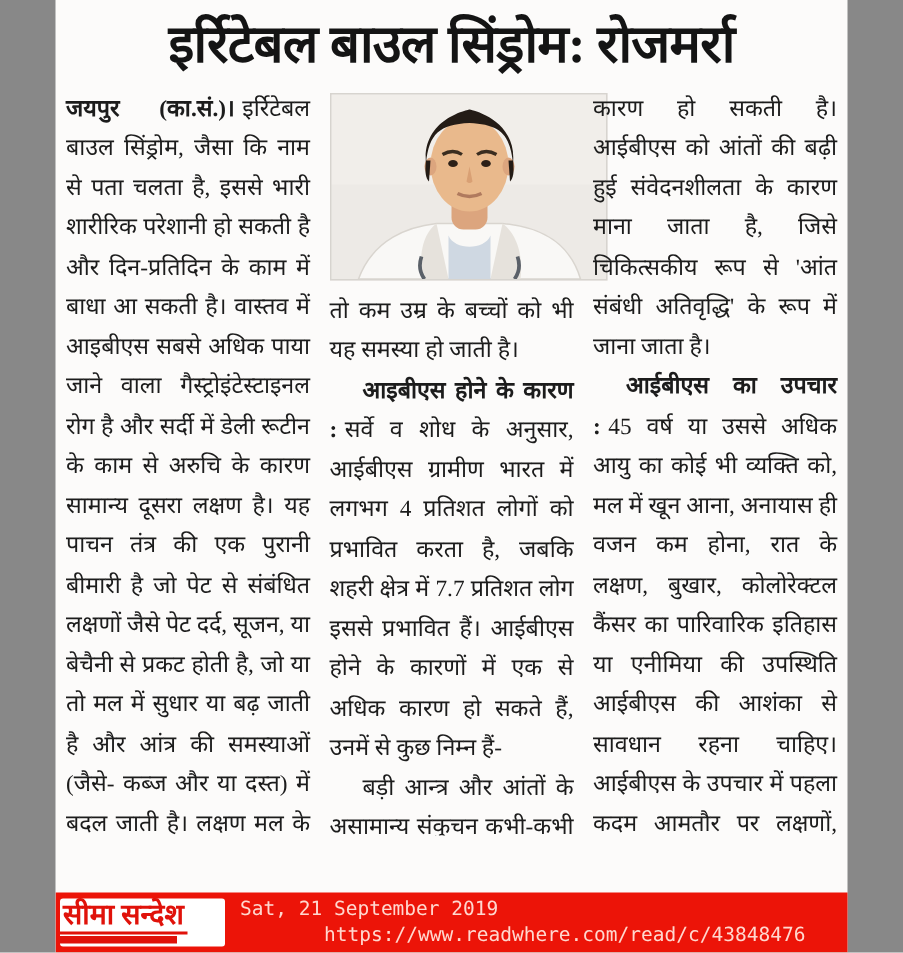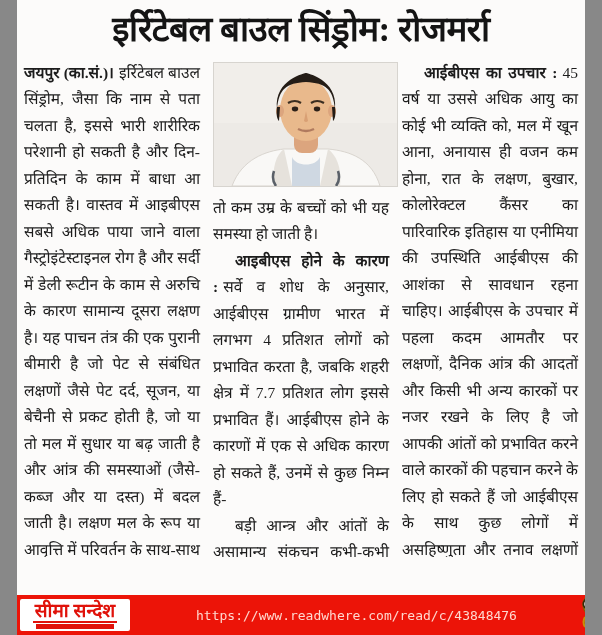--- a/index.html
+++ b/index.html
@@ -1,18 +1,18 @@
 <!DOCTYPE html>
 <html style="--paper: #fcfbfa; --headline-black: #141414; --body-text: #1c1c1c; --footer-red: #ec1408; --logo-red: #e0120a; --footer-text: #ffd8cf; --owl-yellow: #f6c51c;"><head>
 <meta charset="utf-8">
 <style>
   html,body{margin:0;padding:0;}
   body{background:#888;font-family:"Liberation Serif","DejaVu Serif",serif;}
   .page{
-    position:relative;width:568px;height:635px;margin:0 auto;
+    position:relative;width:528px;height:635px;margin:0 auto;
     background:var(--paper,#fcfbfa);overflow:hidden;color:var(--body-text,#1c1c1c);
   }
   .headline{
     margin:0;padding:10px 6px 2px 6px;text-align:center;
     font-size:35px;line-height:1.14;font-weight:800;color:var(--headline-black,#141414);
     letter-spacing:-0.5px;
   }
   .headline .hl{display:block;}
   .columns{
     display:flex;gap:13px;padding:8px 7px 0 7px;height:497px;overflow:hidden;
@@ -31,21 +31,21 @@
     background:#edeae6;overflow:hidden;
   }
   .photo svg{display:block;}
   .footer{
     position:absolute;left:0;bottom:0;width:602px;height:40px;
     background:var(--footer-red,#ec1408);
     display:flex;align-items:center;
   }
   .logo-box{
     margin-left:3px;width:110px;height:32px;background:#ffffff;
-    display:flex;flex-direction:column;align-items:center;justify-content:center;
+    display:flex;flex-direction:column;align-items:flex-start;justify-content:center;
     border-radius:2px;flex:0 0 auto;
   }
   .logo-text{
     font-family:"Liberation Serif","DejaVu Serif",serif;font-weight:800;
     font-size:19px;line-height:20px;color:var(--logo-red,#e0120a);
     border-bottom:2px solid var(--logo-red,#e0120a);padding:0 2px;white-space:nowrap;
   }
   .logo-strip{display:block;width:78px;height:5px;background:var(--logo-red,#e0120a);margin-top:1px;}
   .meta{
     margin-left:10px;flex:1 1 auto;overflow:hidden;
@@ -96,31 +96,33 @@
           <path d="M92,48 L90,58 Q92,60 94,58 Z" fill="#d9a074"></path>
           <path d="M84,66 Q92,70 100,66" fill="none" stroke="#b07a5e" stroke-width="2.4"></path>
         </svg>
       </figure>
       <p class="para">तो कम उम्र के बच्चों को भी यह समस्या हो जाती है।</p>
       <p class="para indent"><b>आइबीएस होने के कारण :</b><span>सर्वे व शोध के अनुसार, आईबीएस ग्रामीण भारत में लगभग 4 प्रतिशत लोगों को प्रभावित करता है, जबकि शहरी क्षेत्र में 7.7 प्रतिशत लोग इससे प्रभावित हैं। आईबीएस होने के कारणों में एक से अधिक कारण हो सकते हैं, उनमें से कुछ निम्न हैं-</span></p>
       <p class="para indent">बड़ी आन्त्र और आंतों के असामान्य संकुचन कभी-कभी आईबीएस रोग कर सकता है। आंतों के जोरदार संकुचन से गंभीर ऐंठन हो सकती है। खाने पीने की बदपरहेजी आईबीएस के सामान्य कारण हैं और कई बार खाद्य संवेदनशीलता या एलर्जी भी इसका</p>
     </div>
 
     <div class="col">
+      <p class="para">कारण हो सकती है। आईबीएस को आंतों की बढ़ी हुई संवेदनशीलता के कारण माना जाता है, जिसे चिकित्सकीय रूप से 'आंत संबंधी अतिवृद्धि' के रूप में जाना जाता है।</p>
       <p class="para indent"><b>आईबीएस का उपचार :</b><span>45 वर्ष या उससे अधिक आयु का कोई भी व्यक्ति को, मल में खून आना, अनायास ही वजन कम होना, रात के लक्षण, बुखार, कोलोरेक्टल कैंसर का पारिवारिक इतिहास या एनीमिया की उपस्थिति आईबीएस की आशंका से सावधान रहना चाहिए। आईबीएस के उपचार में पहला कदम आमतौर पर लक्षणों, दैनिक आंत्र की आदतों और किसी भी अन्य कारकों पर नजर रखने के लिए है जो आपकी आंतों को प्रभावित करने वाले कारकों की पहचान करने के लिए हो सकते हैं जो आईबीएस के साथ कुछ लोगों में असहिष्णुता और तनाव लक्षणों को खराब करते हैं, जैसे लैक्टोज या अन्य भोजन। तनाव और चिंता कुछ लोगों में आईबीएस को खराब कर सकते हैं।</span></p>
     </div>
 
   </div>
 
   <footer class="footer">
     <div class="logo-box">
       <span class="logo-text">सीमा सन्देश</span>
       <span class="logo-strip"></span>
     </div>
     <div class="meta">
+      <div class="date">Sat, 21 September 2019</div>
       <a class="url">https://www.readwhere.com/read/c/43848476</a>
     </div>
     <div class="owl">
       <svg width="42" height="40" viewBox="0 0 42 40">
         <path d="M21,1 L24,6 L21,5 L18,6 Z" fill="#d42015"></path>
         <path d="M17,3 L21,6 L25,3 L23,8 L19,8 Z" fill="#c21b10"></path>
         <ellipse cx="21" cy="30" rx="10" ry="9" fill="#f6c51c" stroke="#8a5a00" stroke-width="1.4"></ellipse>
         <path d="M12,26 Q9,31 12,36" fill="none" stroke="#c98f08" stroke-width="2"></path>
         <path d="M30,26 Q33,31 30,36" fill="none" stroke="#c98f08" stroke-width="2"></path>
         <circle cx="21" cy="14" r="11" fill="#f6c51c" stroke="#8a5a00" stroke-width="1.4"></circle>

